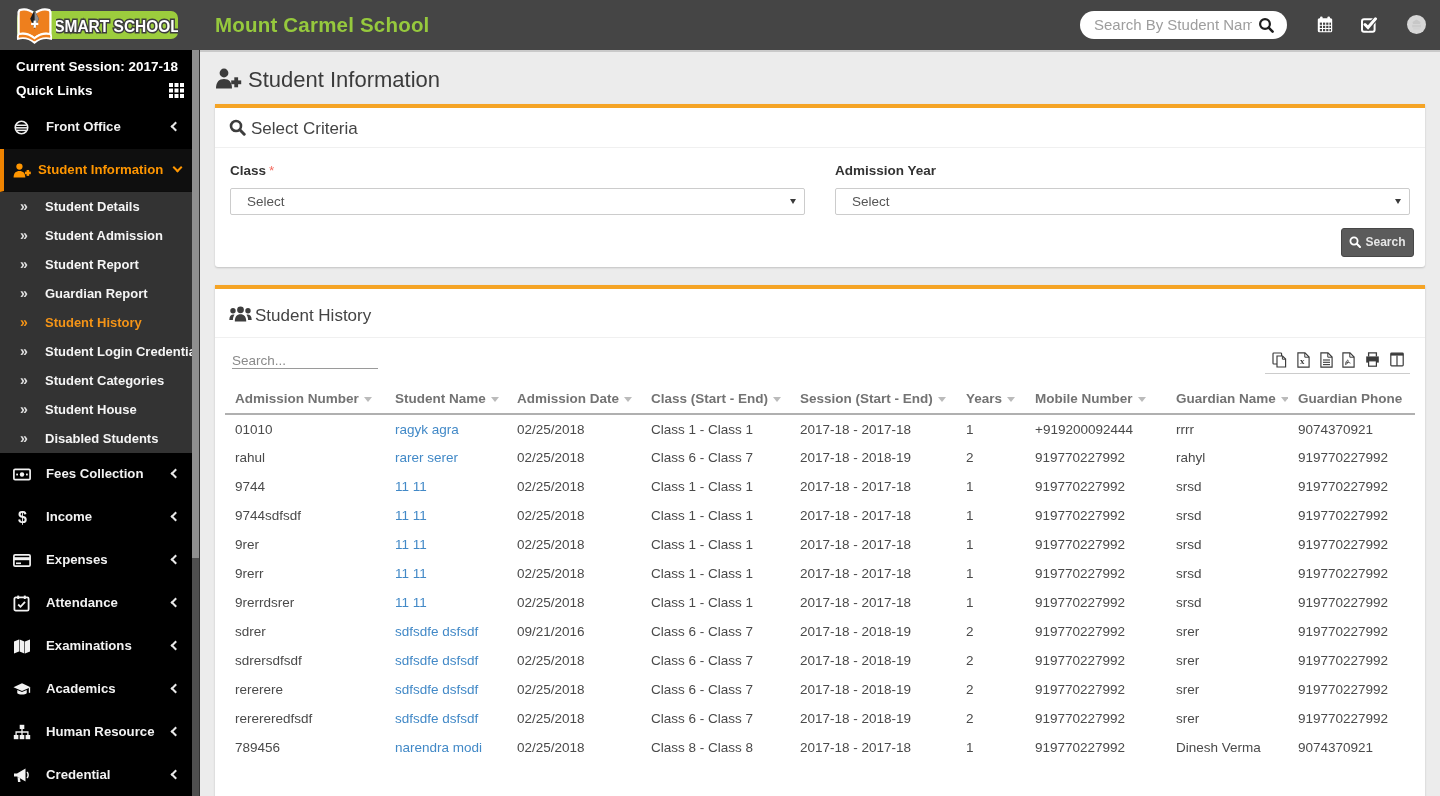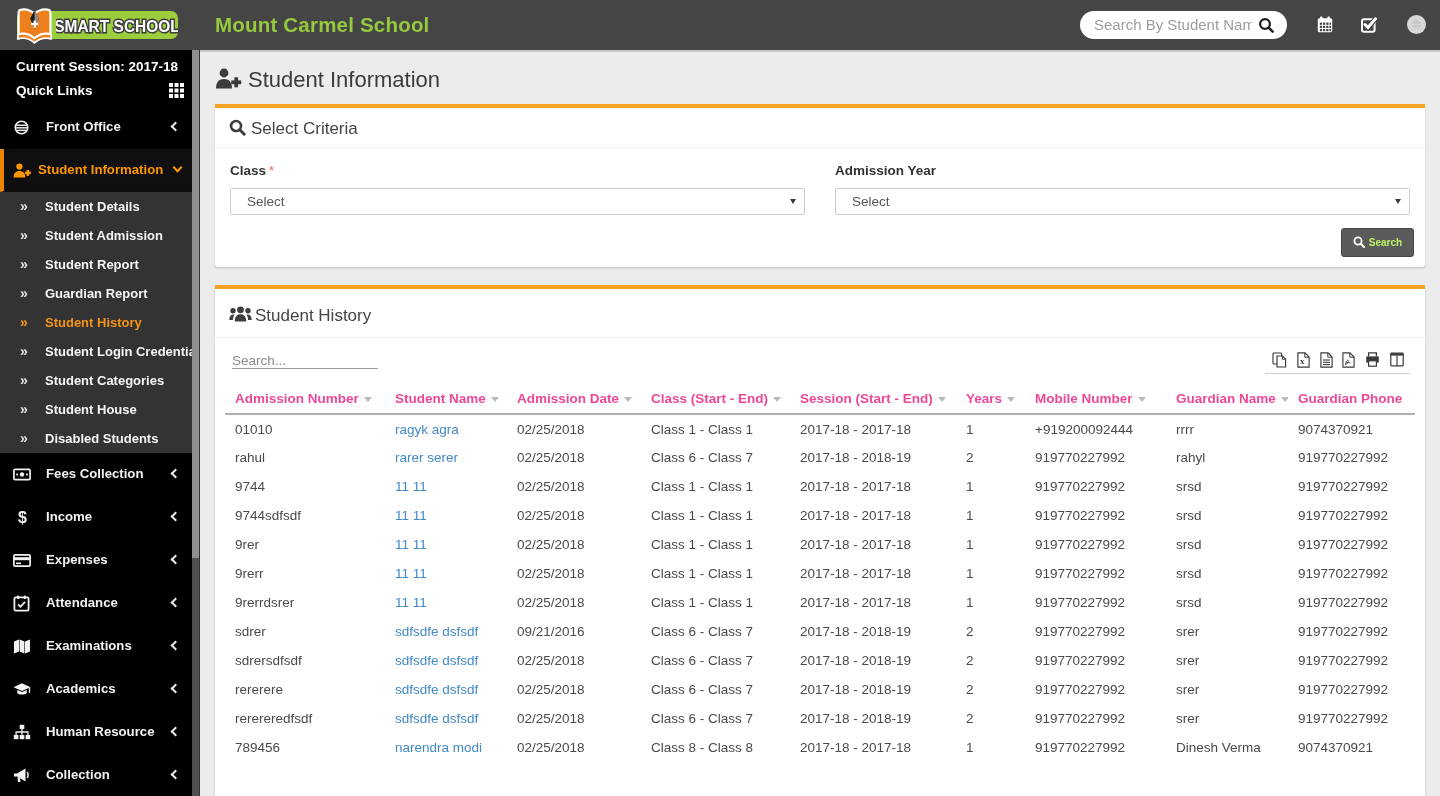--- a/index.html
+++ b/index.html
@@ -48,29 +48,29 @@
 .card1 .card-hdr { height:40px; }
 .card2 .card-hdr { height:49px; }
 .card-hdr .t { position:absolute; left:36px; font-size:17px; color:#444;text-align:right; }
 .card1 .card-hdr .t { top:11px; }
 .card2 .card-hdr .t { top:17px; left:40px; }
 .hdr-ico { position:absolute; left:14px; }
 .lbl { position:absolute; font-size:13.5px; font-weight:bold; color:#333; }
 .lbl .req { color:#f46a5f; margin-left:3px; font-weight:normal; }
 .sel { position:absolute; height:27px; border:1px solid #ccc; border-radius:2px; background:#fff; font-size:13.5px; color:#555; line-height:25px; padding-left:16px; }
 .sel .caret { position:absolute; right:8px; top:10px; width:0; height:0; border-left:3.5px solid transparent; border-right:3.5px solid transparent; border-top:5px solid #3a3a3a; }
-.btn-search { position:absolute; left:1126px; top:120px; width:73px; height:29px; background:#5b5b5b; border:1px solid #474747; border-radius:3px; color:#bef264; font-size:10px; font-weight:bold; text-align:center; line-height:27px; }
+.btn-search { position:absolute; left:1126px; top:120px; width:73px; height:29px; background:#5b5b5b; border:1px solid #474747; border-radius:3px; color:#e5e5e5; font-size:12px; font-weight:bold; text-align:center; line-height:27px; }
 .btn-search svg { vertical-align:-2px; margin-right:4px; }
 
 
 .dt-search { position:absolute; left:17px; top:64px; width:146px; border-bottom:1px solid #9a9a9a; color:#8a8a8a; font-size:13.5px; }
 .dt-btns { position:absolute; left:1050px; top:63px; width:145px; height:22px; border-bottom:1px solid #ccc; display:flex; justify-content:space-between; padding:0 6px 0 7px; }
 .dt-btns svg { display:block; }
 table.grid { position:absolute; left:10px; top:94px; width:1190px; border-collapse:collapse; table-layout:fixed; }
-table.grid th { text-align:left; font-size:13.5px; font-weight:bold; color:#ec4899; padding:8px 10px 7px 10px; border-bottom:2px solid #b0b0b0; white-space:nowrap; overflow:hidden; }
+table.grid th { text-align:left; font-size:13.5px; font-weight:bold; color:#737373; padding:8px 10px 7px 10px; border-bottom:2px solid #b0b0b0; white-space:nowrap; overflow:hidden; }
 table.grid td { font-size:13.5px; color:#4a4a4a; padding:0 10px; height:29px; white-space:nowrap; overflow:hidden; }
 table.grid a { color:#4289c7; text-decoration:none; }
 th .sort { display:inline-block; margin-left:5px; vertical-align:1px; width:0; height:0; border-left:4px solid transparent; border-right:4px solid transparent; border-top:5px solid #bbb; }
 </style>
 </head>
 <body>
 
 <div class="navbar">
   <div class="logo-pill"></div>
   <svg class="logo-book" style="left:14px;top:7px;" width="38" height="37" viewBox="0 0 38 37">
@@ -263,21 +263,21 @@
         </svg>
         <span class="tx">Human Resource</span>
         <span class="ch"></span>
       </div>
     <div class="mi">
         <svg class="ic" width="18" height="17" viewBox="0 0 18 17">
           <path d="M1 6.5 L4 6.5 L12.5 1.5 L12.5 14.5 L4 9.5 L1 9.5 Z" fill="#f2f2f2"></path>
           <path d="M14 5 C15.5 6.5 15.5 9.5 14 11" fill="none" stroke="#f2f2f2" stroke-width="1.5"></path>
           <path d="M4.5 10 L5 15 L7.5 15 L6.8 10.8" fill="#f2f2f2"></path>
         </svg>
-        <span class="tx">Collection</span>
+        <span class="tx">Credential</span>
         <span class="ch"></span>
       </div>
   </div>
   <div class="sb-track"></div>
   <div class="sb-thumb"></div>
   <div class="sb-edge"></div>
 </div>
 
 <div class="main"></div>
 

